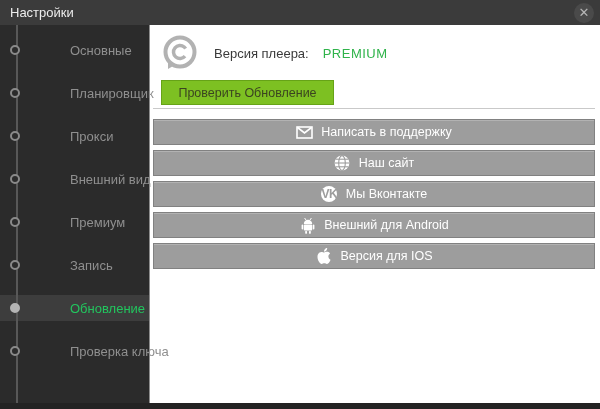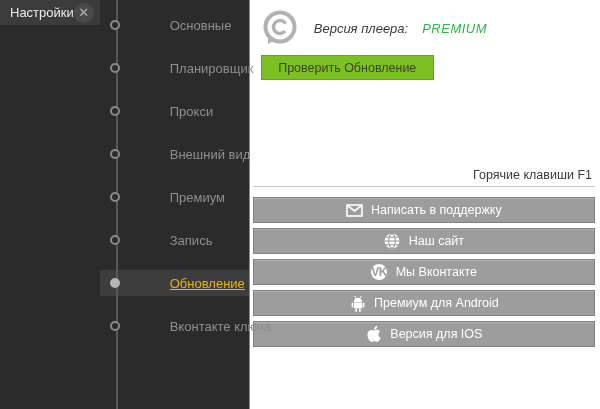--- a/index.html
+++ b/index.html
@@ -1,20 +1,20 @@
 <!DOCTYPE html>
 <html><head>
 <meta charset="utf-8">
 <style>
   html,body { margin:0; padding:0; background:#555; font-family:"Liberation Sans", sans-serif; }
   * { box-sizing:border-box; }
 
   .window {
     width:600px; height:409px;
-    display:flex; flex-direction:row;
+    display:flex; flex-direction:column;
     background:#2b2b2b;
     overflow:hidden;
   }
 
   
   .titlebar {
     height:25px; background:#3b3b3b;
     display:flex; align-items:center; justify-content:space-between;
     padding:0 6px 0 10px; flex:0 0 auto;
   }
@@ -46,30 +46,30 @@
     gap:43px;
   }
   .side-row.selected { background:#3d3d3d; }
   .dot {
     position:relative; z-index:2;
     width:10px; height:10px; border-radius:50%;
     border:2px solid #8a8a8a; background:#2b2b2b; flex:0 0 auto;
   }
   .side-row.selected .dot { background:#b5b5b5; border-color:#b5b5b5; }
   .side-label { margin-left:7px; color:#8f8f8f; font-size:13px; white-space:nowrap; }
-  .side-row.selected .side-label { color:#eab308;text-decoration:underline; }
+  .side-row.selected .side-label { color:#22c55e; }
 
   
   .content {
     flex:1 1 auto; background:#ffffff;
     padding:0 5px 0 3px; min-width:0;
   }
   .version-row {
     margin:9px 0 0 8px; height:38px;
-    display:flex; align-items:center;font-style:italic;
+    display:flex; align-items:center;
   }
   .app-logo { width:38px; height:38px; flex:0 0 auto; }
   .version-text { margin-left:15px; font-size:13px; color:#3a3a3a; }
   .version-value { margin-left:10px; font-size:13px; color:#3a3a3a; }
   .premium { margin-left:14px; font-size:13px; color:#2fb34a; letter-spacing:0.5px; }
 
   .check-btn {
     margin:8px 0 0 8px; width:173px; height:25px;
     background:#7dc022; border:1px solid #66a317;
     color:#3b4420; font-size:12.5px;
@@ -143,41 +143,40 @@
       <div class="side-row">
         <span class="dot"></span>
         <span class="side-label">Запись</span>
       </div>
       <div class="side-row selected">
         <span class="dot"></span>
         <span class="side-label">Обновление</span>
       </div>
       <div class="side-row">
         <span class="dot"></span>
-        <span class="side-label">Вконтакте ключа</span>
+        <span class="side-label">Проверка ключа</span>
       </div>
     </div>
 
     <div class="content">
 
       <div class="version-row">
         <svg class="app-logo" viewBox="0 0 38 38">
           <circle cx="19" cy="18" r="14.5" fill="none" stroke="#b2b2b2" stroke-width="4"></circle>
           <path d="M7 28 L13 31.5 L7 35 Z" fill="#b2b2b2"></path>
           <circle cx="19" cy="18" r="6.5" fill="none" stroke="#b2b2b2" stroke-width="3.5" stroke-dasharray="32 9" transform="rotate(40 19 18)"></circle>
         </svg>
         <span class="version-text">Версия плеера:</span>
         <span class="premium">PREMIUM</span>
       </div>
 
       <div class="check-btn">
         <span>Проверить Обновление</span>
       </div>
 
-      <div class="hotkeys">Горячие клавиши F1</div>
       <div class="divider"></div>
 
       <div class="links">
 
         <div class="link-btn">
           <span class="b-icon">
             <svg viewBox="0 0 17 13" width="17" height="13">
               <rect x="1" y="1" width="15" height="11" fill="none" stroke="#ffffff" stroke-width="1.6"></rect>
               <path d="M1.5 1.5 L8.5 7 L15.5 1.5" fill="none" stroke="#ffffff" stroke-width="1.6"></path>
             </svg>
@@ -213,21 +212,21 @@
               <line x1="4.6" y1="1" x2="6" y2="3" stroke="#ffffff" stroke-width="1"></line>
               <line x1="11.4" y1="1" x2="10" y2="3" stroke="#ffffff" stroke-width="1"></line>
               <path d="M3.8 7 A4.2 4.2 0 0 1 12.2 7 Z"></path>
               <rect x="3.8" y="7.6" width="8.4" height="6" rx="1"></rect>
               <rect x="1.6" y="7.6" width="1.6" height="5" rx="0.8"></rect>
               <rect x="12.8" y="7.6" width="1.6" height="5" rx="0.8"></rect>
               <rect x="5.2" y="13.8" width="1.8" height="3" rx="0.9"></rect>
               <rect x="9" y="13.8" width="1.8" height="3" rx="0.9"></rect>
             </svg>
           </span>
-          <span>Премиум для Android</span>
+          <span>Внешний для Android</span>
         </div>
 
         <div class="link-btn">
           <span class="b-icon">
             <svg viewBox="0 0 24 24" width="16" height="16" fill="#ffffff">
               <path d="M12.152 6.896c-.948 0-2.415-1.078-3.96-1.04-2.04.027-3.91 1.183-4.961 3.014-2.117 3.675-.546 9.103 1.519 12.09 1.013 1.454 2.208 3.09 3.792 3.039 1.52-.065 2.09-.987 3.935-.987 1.831 0 2.35.987 3.96.948 1.637-.026 2.676-1.48 3.676-2.948 1.156-1.688 1.636-3.325 1.662-3.415-.039-.013-3.182-1.221-3.22-4.857-.026-3.04 2.48-4.494 2.597-4.559-1.429-2.09-3.623-2.324-4.39-2.376-2-.156-3.675 1.09-4.61 1.09zM15.53 3.83c.843-1.012 1.4-2.427 1.245-3.83-1.207.052-2.662.805-3.532 1.818-.78.896-1.454 2.338-1.273 3.714 1.338.104 2.715-.688 3.559-1.701"></path>
             </svg>
           </span>
           <span>Версия для IOS</span>
         </div>

